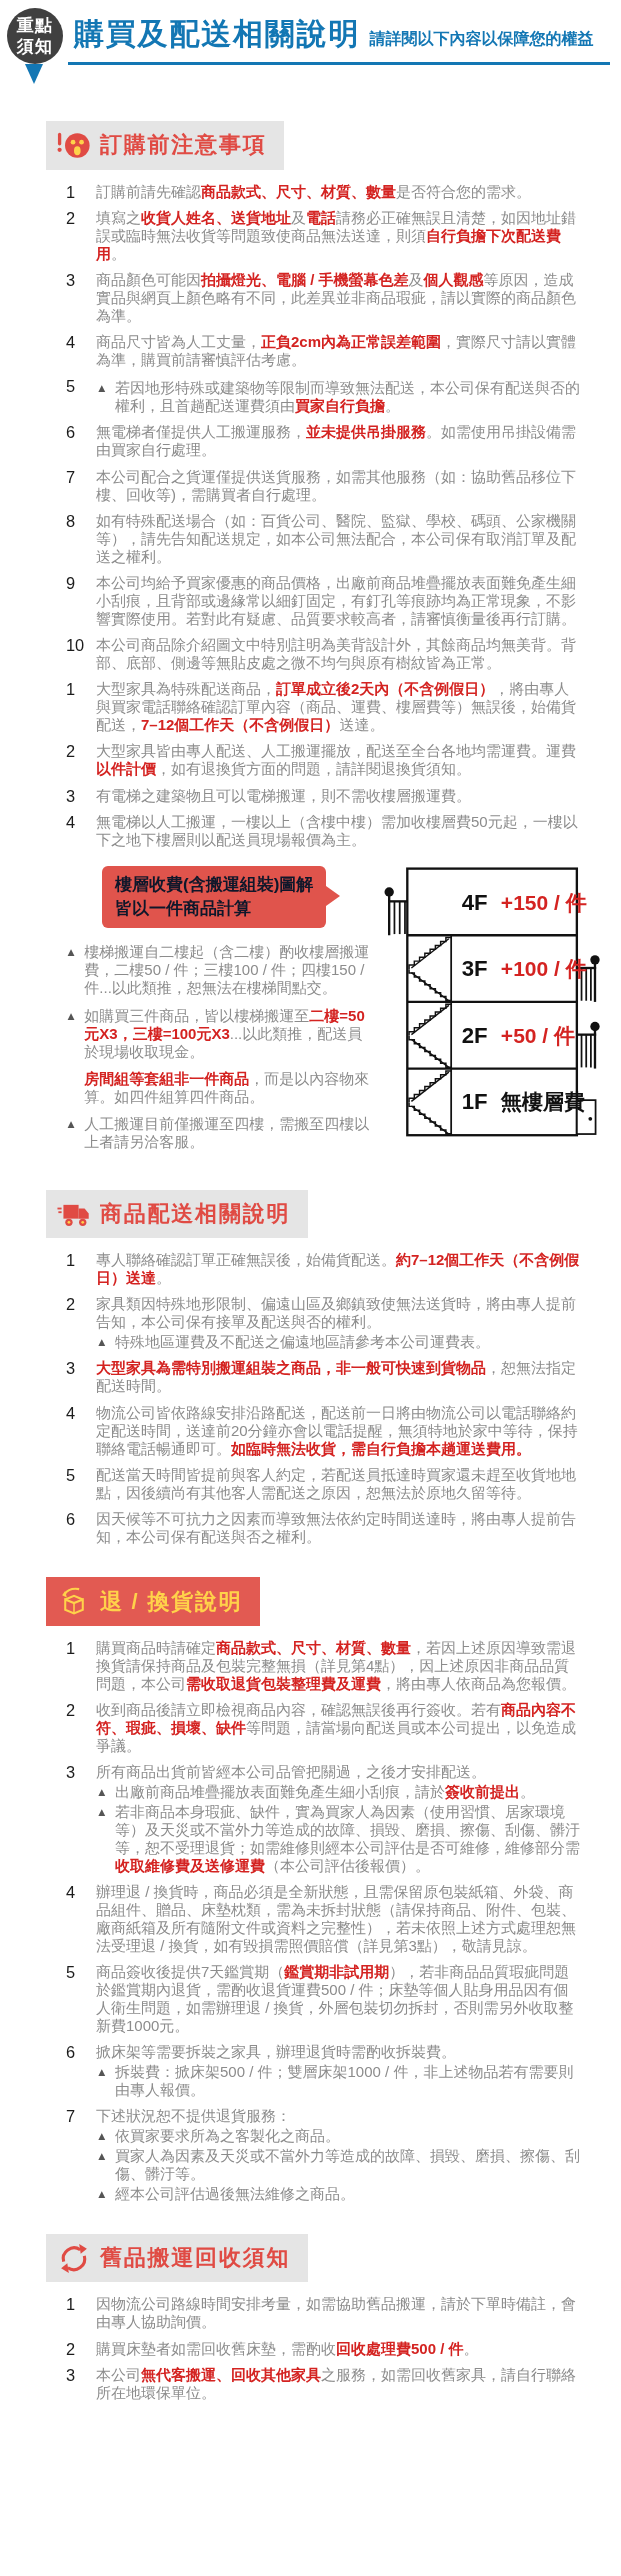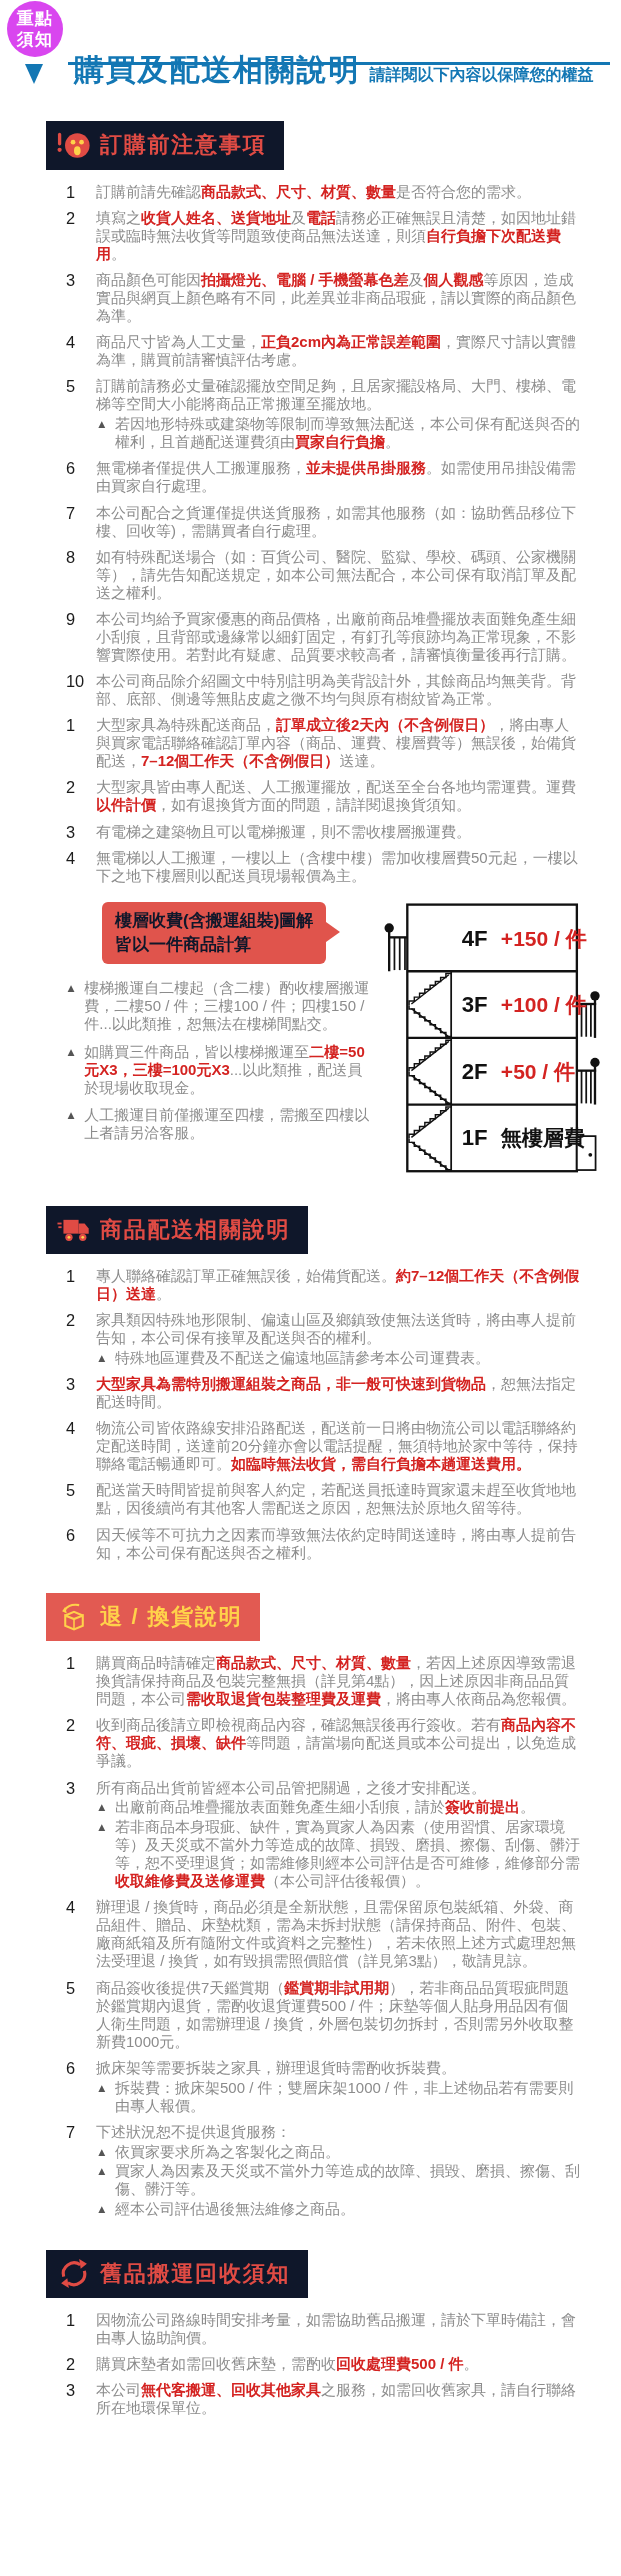--- a/index.html
+++ b/index.html
@@ -2,32 +2,32 @@
 <html style="font-size:9.4px"><head>
 <meta charset="utf-8">
 <style>
   html,body{margin:0;padding:0;background:#fff;}
   body{width:622px;font-family:"Liberation Sans","DejaVu Sans",sans-serif;-webkit-font-smoothing:antialiased;}
   .hl{color:#d42321;font-weight:bold;}
 
   
   .header{position:relative;height:98px;}
   .hrule{position:absolute;left:68px;right:11.7px;top:62px;height:2.9px;background:#1377b4;}
-  .pin{position:absolute;left:7px;top:1px;width:56px;height:56px;background:#d946ef;border-radius:50%;
+  .pin{position:absolute;left:7px;top:8px;width:56px;height:56px;background:#404040;border-radius:50%;
        color:#fff;display:flex;flex-direction:column;align-items:center;justify-content:center;
        font-size:17px;font-weight:bold;line-height:21px;letter-spacing:1.2px;z-index:2;}
   .pin-tail{position:absolute;left:24.6px;top:64px;width:0;height:0;border:solid transparent;
        border-width:20px 9.4px 0 9.4px;border-top-color:#1377b4;z-index:1;}
   .titlebox{position:absolute;left:74px;top:14px;display:flex;align-items:baseline;gap:9.4px;white-space:nowrap;}
-  .title{font-size:30px;font-weight:bold;color:#1377b4;letter-spacing:1.8px;margin-top:36px;}
+  .title{font-size:30px;font-weight:bold;color:#1377b4;letter-spacing:1.8px;}
   .subtitle{font-size:16px;color:#1377b4;font-weight:bold;}
 
   
   .badge{display:inline-flex;align-items:center;gap:9.4px;padding:7.6px 17.6px 7.6px 10.5px;margin:23.4px 0 13px 46px;}
-  .badge.yellow{background:#0f172a;}
+  .badge.yellow{background:#e5e5e5;}
   .badge.yellow .blabel{color:#e04b44;}
   .badge.red{background:#e25a52;}
   .badge.red .blabel{color:#ffd24a;}
   .blabel{font-size:22px;font-weight:bold;letter-spacing:1.8px;line-height:1;}
   .bicon{display:inline-flex;}
   .bicon svg{width:34px;height:33px;}
 
   
   .items{margin:0 39px 0 66px;}
   .item{display:flex;margin-bottom:8.2px;}
@@ -90,21 +90,21 @@
         <div class="item">
           <div class="num">3</div>
           <div class="ibody"><span>商品顏色可能因</span><span class="hl">拍攝燈光、電腦 / 手機螢幕色差</span><span>及</span><span class="hl">個人觀感</span><span>等原因，造成實品與網頁上顏色略有不同，此差異並非商品瑕疵，請以實際的商品顏色為準。</span></div>
         </div>
         <div class="item">
           <div class="num">4</div>
           <div class="ibody"><span>商品尺寸皆為人工丈量，</span><span class="hl">正負2cm內為正常誤差範圍</span><span>，實際尺寸請以實體為準，購買前請審慎評估考慮。</span></div>
         </div>
         <div class="item">
           <div class="num">5</div>
-          <div class="ibody"><span>訂購前請務必丈量確認擺放空間足夠，且居家擺設格局、大門、樓梯、電梯等空間大小能將商品正常搬運至擺放地。</span><div class="sub">
+          <div class="ibody"><div class="sub">
               <span class="marker">▲</span>
               <span class="stext"><span>若因地形特殊或建築物等限制而導致無法配送，本公司保有配送與否的權利，且首趟配送運費須由</span><span class="hl">買家自行負擔</span><span>。</span></span>
             </div></div>
         </div>
         <div class="item">
           <div class="num">6</div>
           <div class="ibody"><span>無電梯者僅提供人工搬運服務，</span><span class="hl">並未提供吊掛服務</span><span>。如需使用吊掛設備需由買家自行處理。</span></div>
         </div>
         <div class="item">
           <div class="num">7</div>
@@ -140,20 +140,23 @@
           <div class="num">4</div>
           <div class="ibody"><span>無電梯以人工搬運，一樓以上（含樓中樓）需加收樓層費50元起，一樓以下之地下樓層則以配送員現場報價為主。</span></div>
         </div>
       </div><div class="diagram">
         <div class="dleft"><div class="bubble"><div>樓層收費(含搬運組裝)圖解</div><div>皆以一件商品計算</div><div class="bubble-tail"></div></div><div class="note">
             <span class="marker">▲</span>
             <span class="ntext"><span>樓梯搬運自二樓起（含二樓）酌收樓層搬運費，二樓50 / 件；三樓100 / 件；四樓150 / 件...以此類推，恕無法在樓梯間點交。</span></span>
           </div><div class="note">
             <span class="marker">▲</span>
             <span class="ntext"><span>如購買三件商品，皆以樓梯搬運至</span><span class="hl">二樓=50元X3，三樓=100元X3</span><span>...以此類推，配送員於現場收取現金。</span></span>
+          </div><div class="note">
+            <span class="marker"></span>
+            <span class="ntext"><span class="hl">房間組等套組非一件商品</span><span>，而是以內容物來算。如四件組算四件商品。</span></span>
           </div><div class="note">
             <span class="marker">▲</span>
             <span class="ntext"><span>人工搬運目前僅搬運至四樓，需搬至四樓以上者請另洽客服。</span></span>
           </div></div>
         <div class="dright"><svg viewBox="0 0 378 462" width="221" height="271">
             <rect x="45" y="2" width="290" height="456" fill="#fff" stroke="#111" stroke-width="4"></rect>
             <line x1="45" y1="116" x2="335" y2="116" stroke="#111" stroke-width="4"></line>
             <line x1="45" y1="230" x2="335" y2="230" stroke="#111" stroke-width="4"></line>
             <line x1="45" y1="344" x2="335" y2="344" stroke="#111" stroke-width="4"></line>
             <line x1="120" y1="116" x2="120" y2="458" stroke="#111" stroke-width="3"></line>

